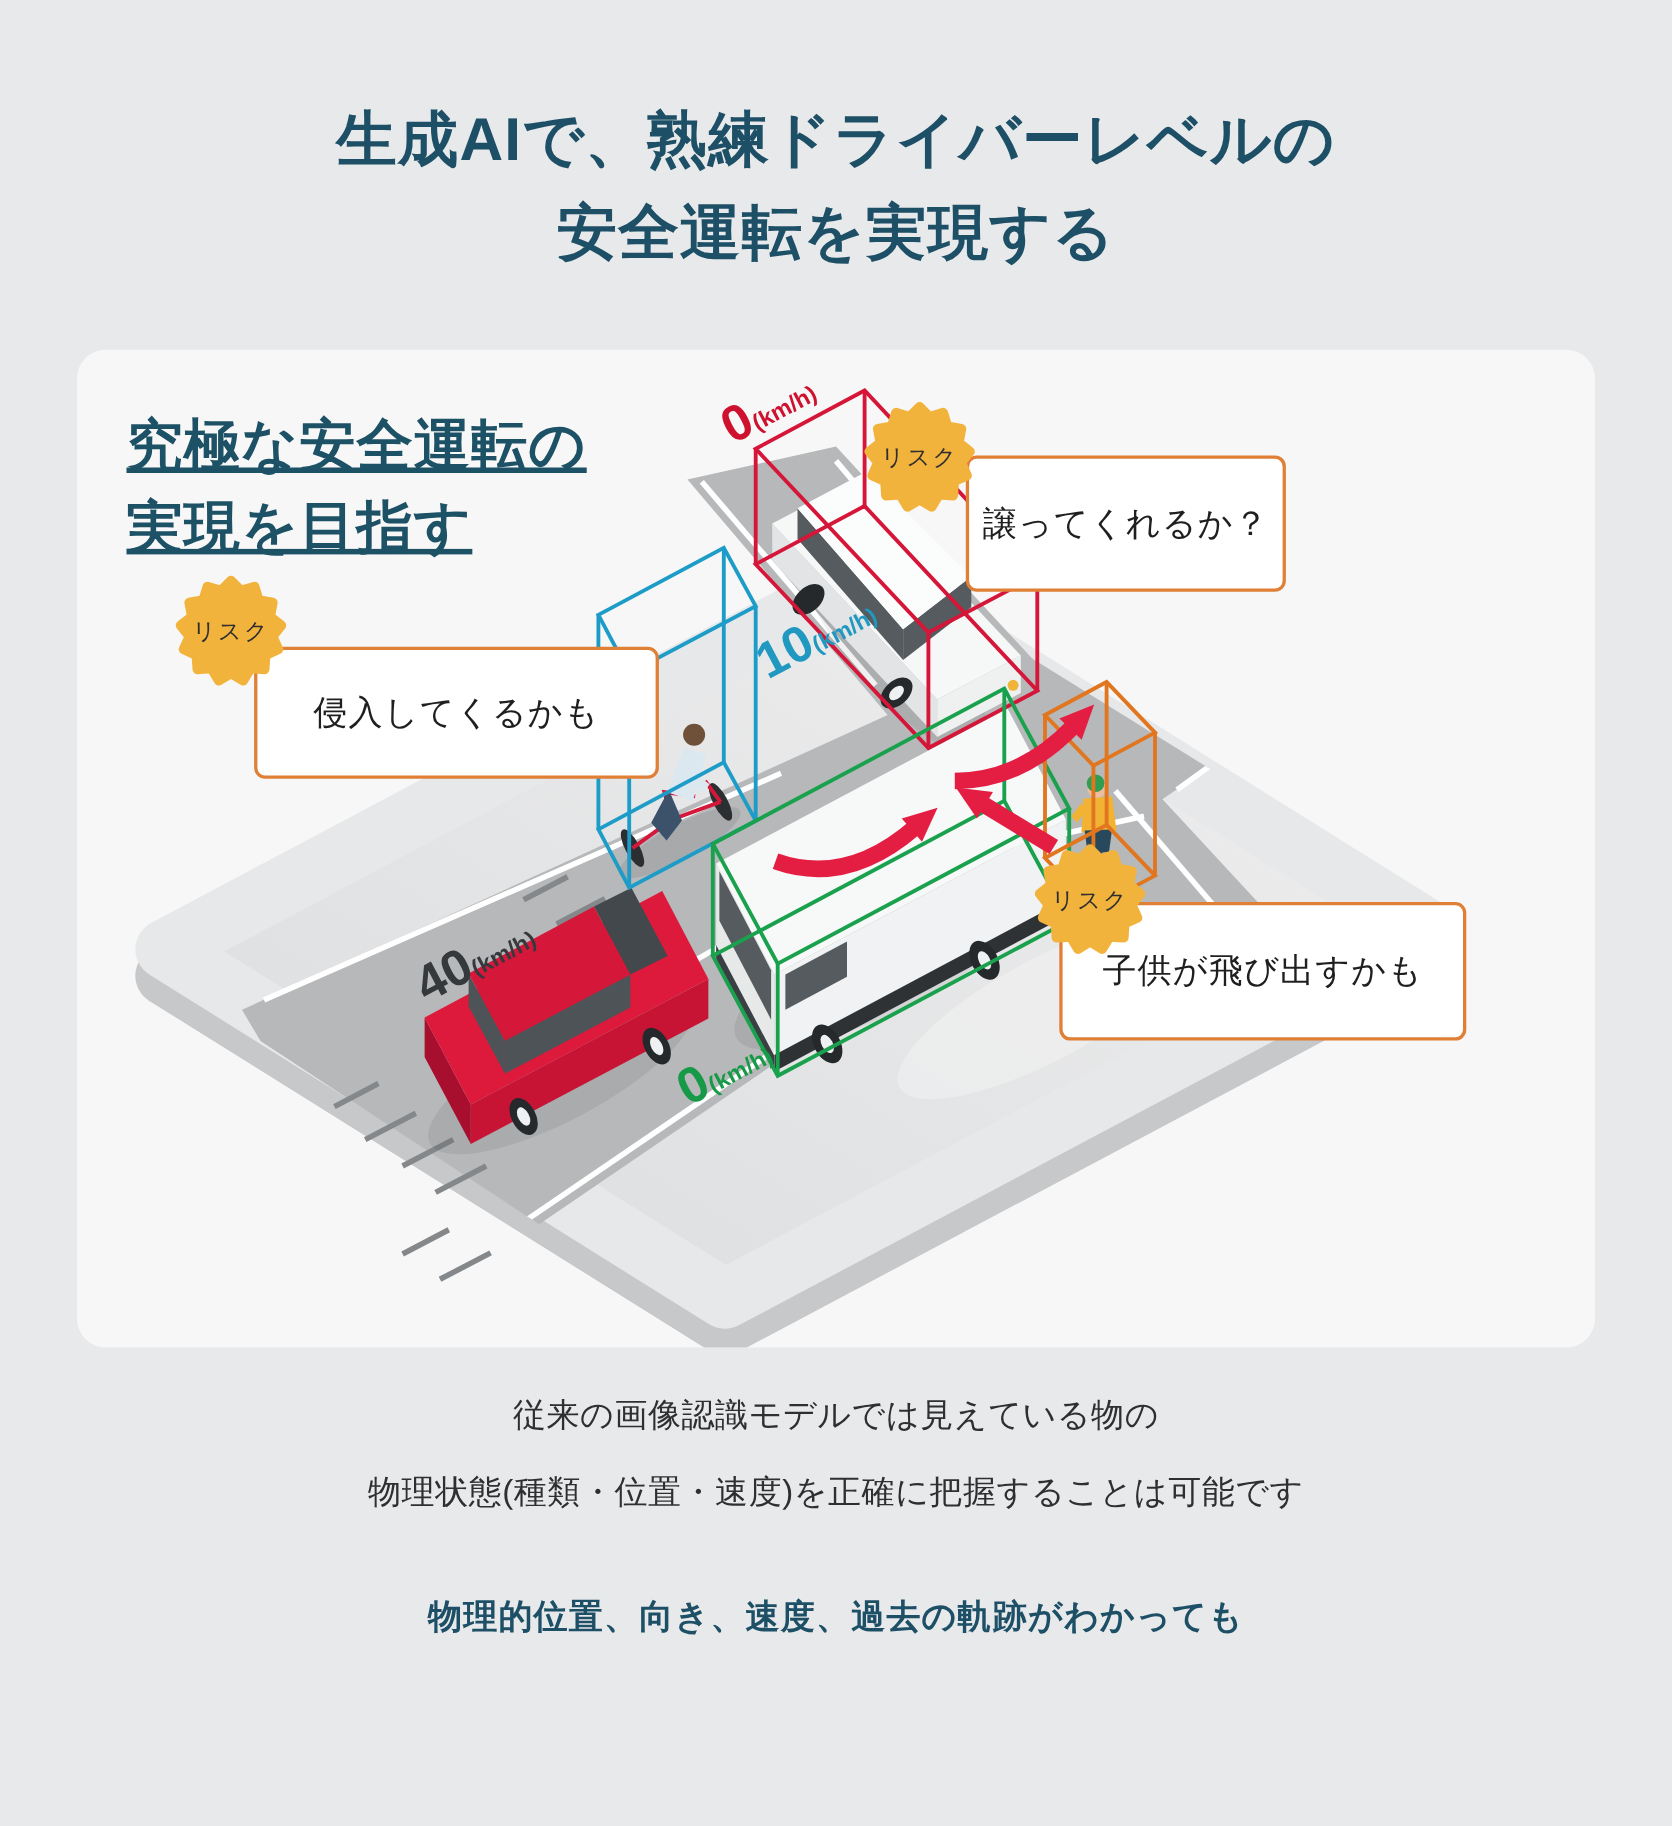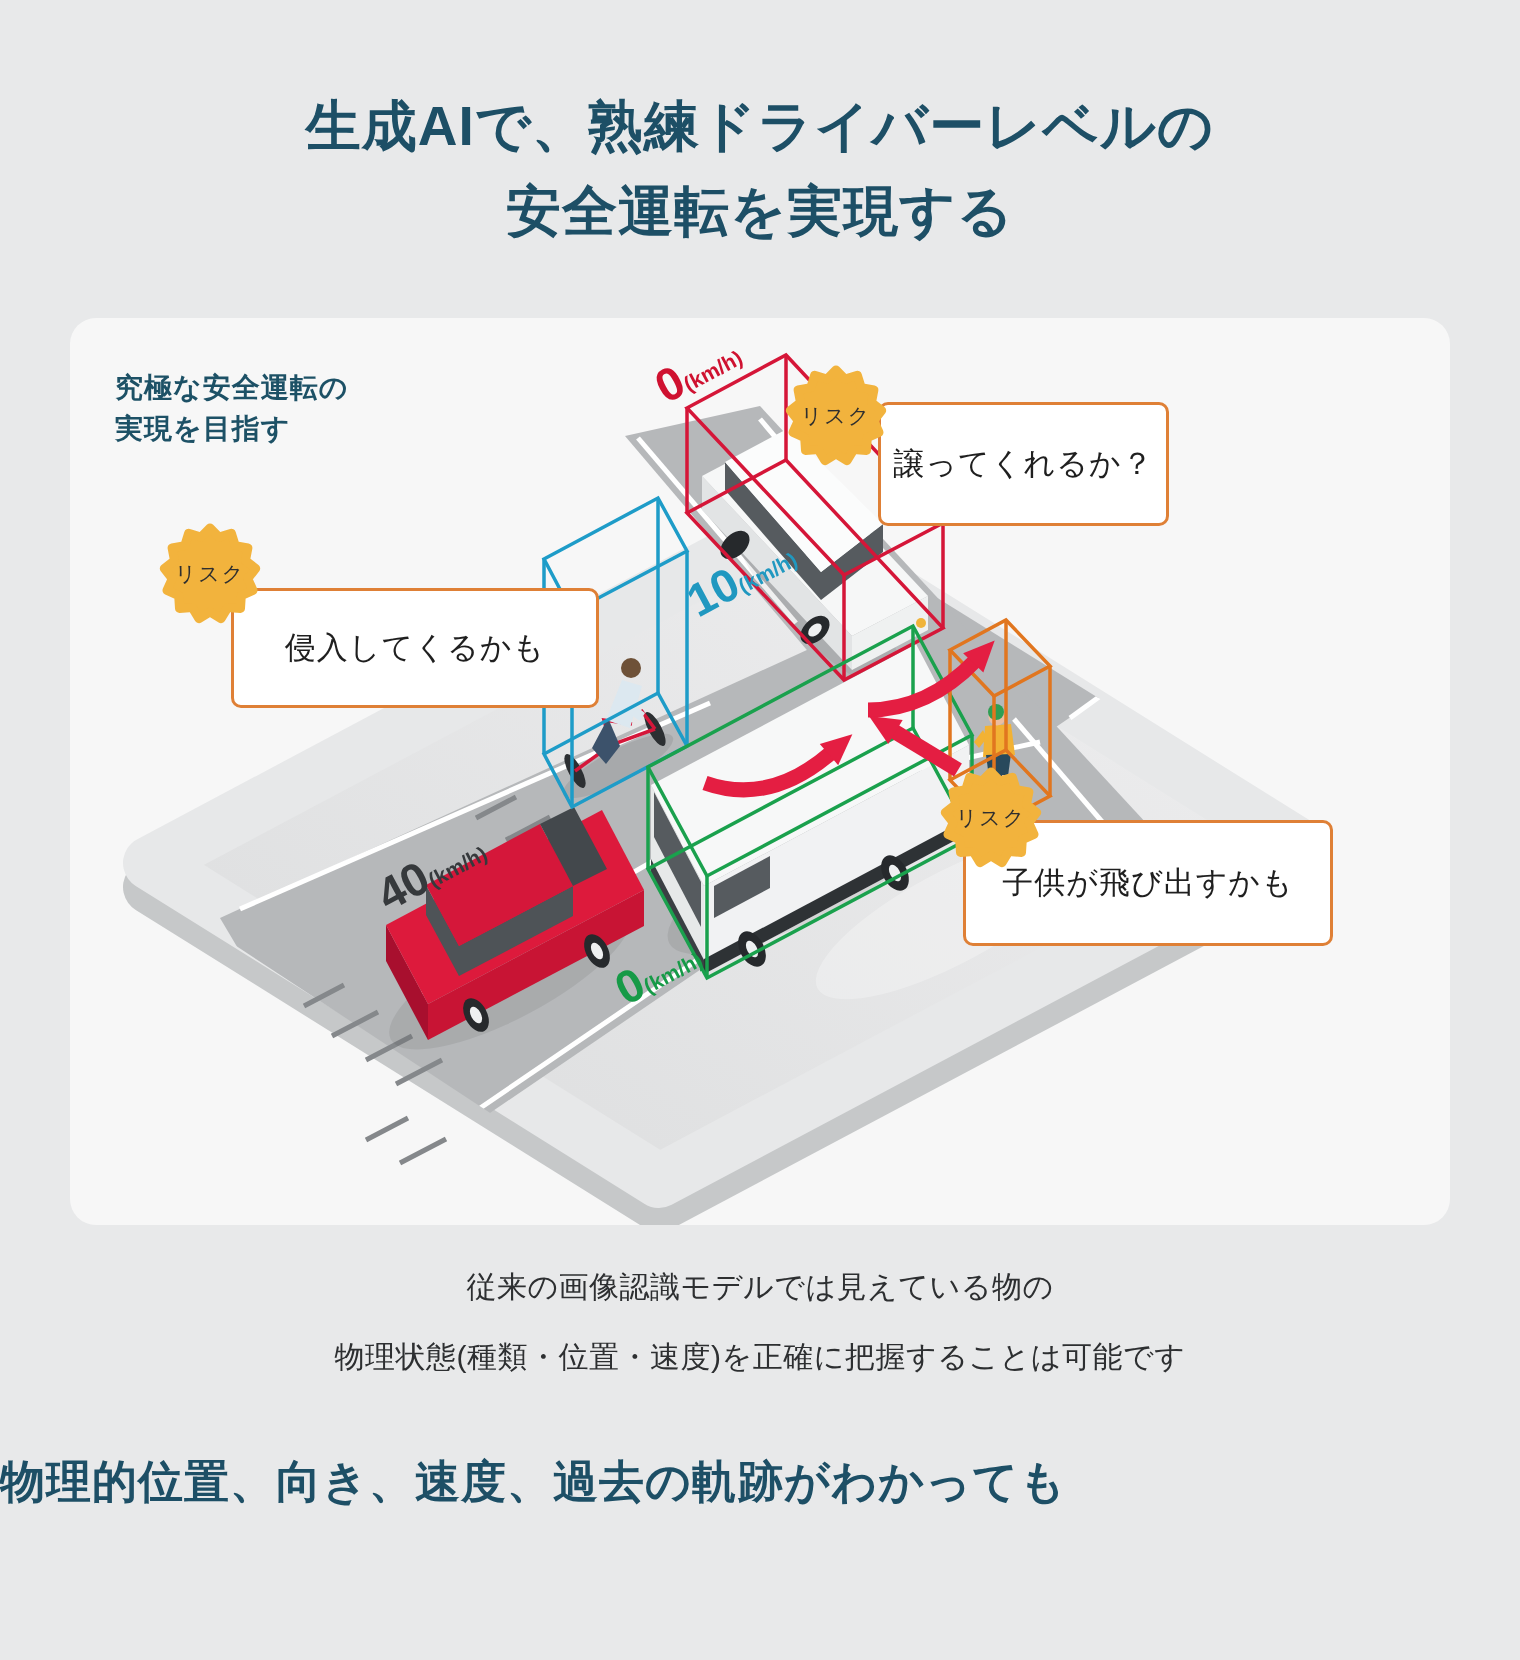--- a/index.html
+++ b/index.html
@@ -2,34 +2,34 @@
 <html style="--page-bg: #e8e9ea; --card-bg: #f7f7f7; --teal: #1d4f66; --heading-teal: #1d5166; --text-dark: #2d2f31; --badge-orange: #f2b33d; --badge-text: #2f2f2f; --callout-border: #df8036; --box-red: #d51638; --box-blue: #1e9cc8; --box-green: #1aa14d; --box-orange: #e1761f; --arrow-red: #e41e42; --label-dark: #36393c; --label-blue: #2098c0; --label-green: #169a47; --label-red: #cf1130; --car-red: #d5173a; --road: #b6b8ba; --slab: #e4e5e6;"><head>
 <meta charset="utf-8">
 <style>
   html,body{margin:0;padding:0;}
   body{font-family:"Liberation Sans","DejaVu Sans",sans-serif;}
   .page{position:relative;width:1520px;height:1660px;background:var(--page-bg,#e8e9ea);overflow:hidden;}
   .title{position:absolute;top:84px;left:0;width:100%;text-align:center;
          font-size:55px;font-weight:bold;line-height:1.55;color:var(--teal,#1d4f66);letter-spacing:1px;}
   .card{position:absolute;left:70px;top:318px;width:1380px;height:907px;background:var(--card-bg,#f7f7f7);border-radius:26px;}
   .scene{position:absolute;left:0;top:0;width:1380px;height:907px;}
-  .card-heading{position:absolute;left:45px;top:50px;font-size:28px;font-weight:bold;line-height:1.45;
-                color:var(--heading-teal,#1d5166);letter-spacing:1px;}
+  .card-heading{position:absolute;left:45px;top:50px;font-size:51px;font-weight:bold;line-height:1.45;
+                color:var(--heading-teal,#1d5166);letter-spacing:1px;text-decoration:underline;}
   .callout{position:absolute;background:#ffffff;border:3px solid var(--callout-border,#df8036);border-radius:10px;
            display:flex;align-items:center;justify-content:center;
            font-size:31px;color:#1f1f1f;letter-spacing:1px;}
   .badge{position:absolute;width:110px;height:110px;}
   .badge svg{position:absolute;inset:0;}
   .badge .badge-label{position:absolute;inset:0;display:flex;align-items:center;justify-content:center;
           font-size:21px;font-weight:normal;color:var(--badge-text,#2f2f2f);letter-spacing:2px;}
   .seal-path{fill:var(--badge-orange,#f2b33d);stroke:var(--badge-orange,#f2b33d);stroke-width:9;stroke-linejoin:round;}
   .body-text{position:absolute;top:1252px;left:0;width:100%;text-align:center;
              font-size:30px;color:var(--text-dark,#2d2f31);line-height:2.33;letter-spacing:0.5px;}
-  .conclusion{position:absolute;top:1443px;left:0;width:100%;
-              font-size:45px;font-weight:bold;color:var(--teal,#1d4f66);line-height:1.75;letter-spacing:1px;}
+  .conclusion{position:absolute;top:1443px;left:0;width:100%;text-align:center;
+              font-size:31px;font-weight:bold;color:var(--teal,#1d4f66);line-height:1.75;letter-spacing:1px;}
   .spd-num{font-size:46px;font-weight:bold;}
   .spd-unit{font-size:21px;font-weight:bold;}
   .wire{fill:none;stroke-width:3.5;}
   .whiteline{stroke:#ffffff;stroke-width:5;fill:none;}
   .dash{stroke:#85888b;stroke-width:5;fill:none;}
 </style>
 </head>
 <body>
 
 <div class="page">
@@ -187,21 +187,21 @@
         <path d="M798,392 Q858,392 906,342" marker-end="url(#ah)"></path>
         <path d="M888,452 L822,412" marker-end="url(#ah)"></path>
       </g>
     </svg>
 
     <div class="card-heading">
       <div>究極な安全運転の</div>
       <div>実現を目指す</div>
     </div>
 
-    <div class="callout" style="left:808px;top:84px;width:285px;height:118px;">
+    <div class="callout" style="left:808px;top:96px;width:285px;height:118px;">
       <span>譲ってくれるか？</span>
     </div>
     <div class="callout" style="left:120px;top:270px;width:362px;height:114px;margin-left:41px;">
       <span>侵入してくるかも</span>
     </div>
     <div class="callout" style="left:893px;top:502px;width:364px;height:120px;">
       <span>子供が飛び出すかも</span>
     </div>
 
     <div class="badge" style="left:711px;top:43px;">

